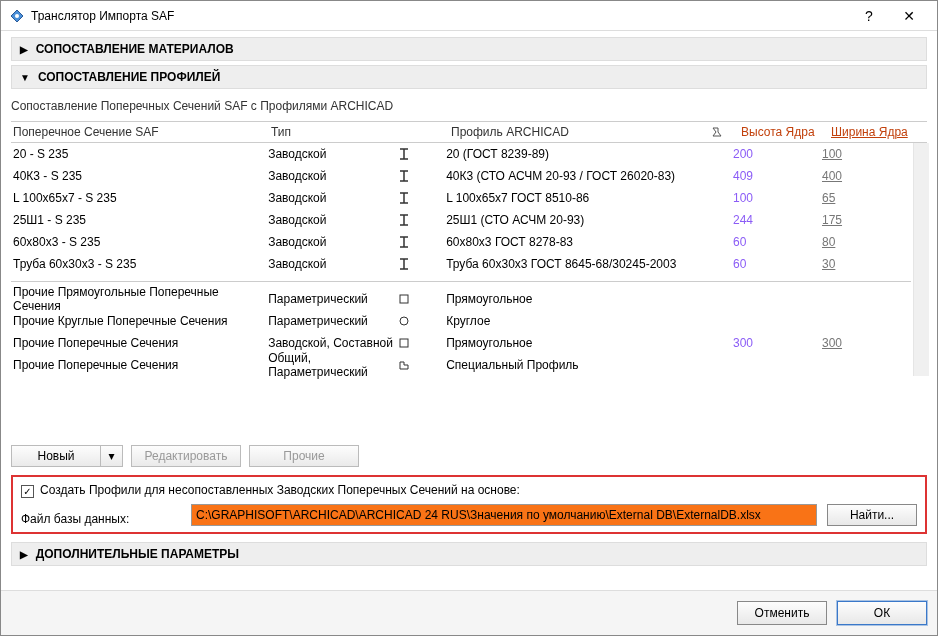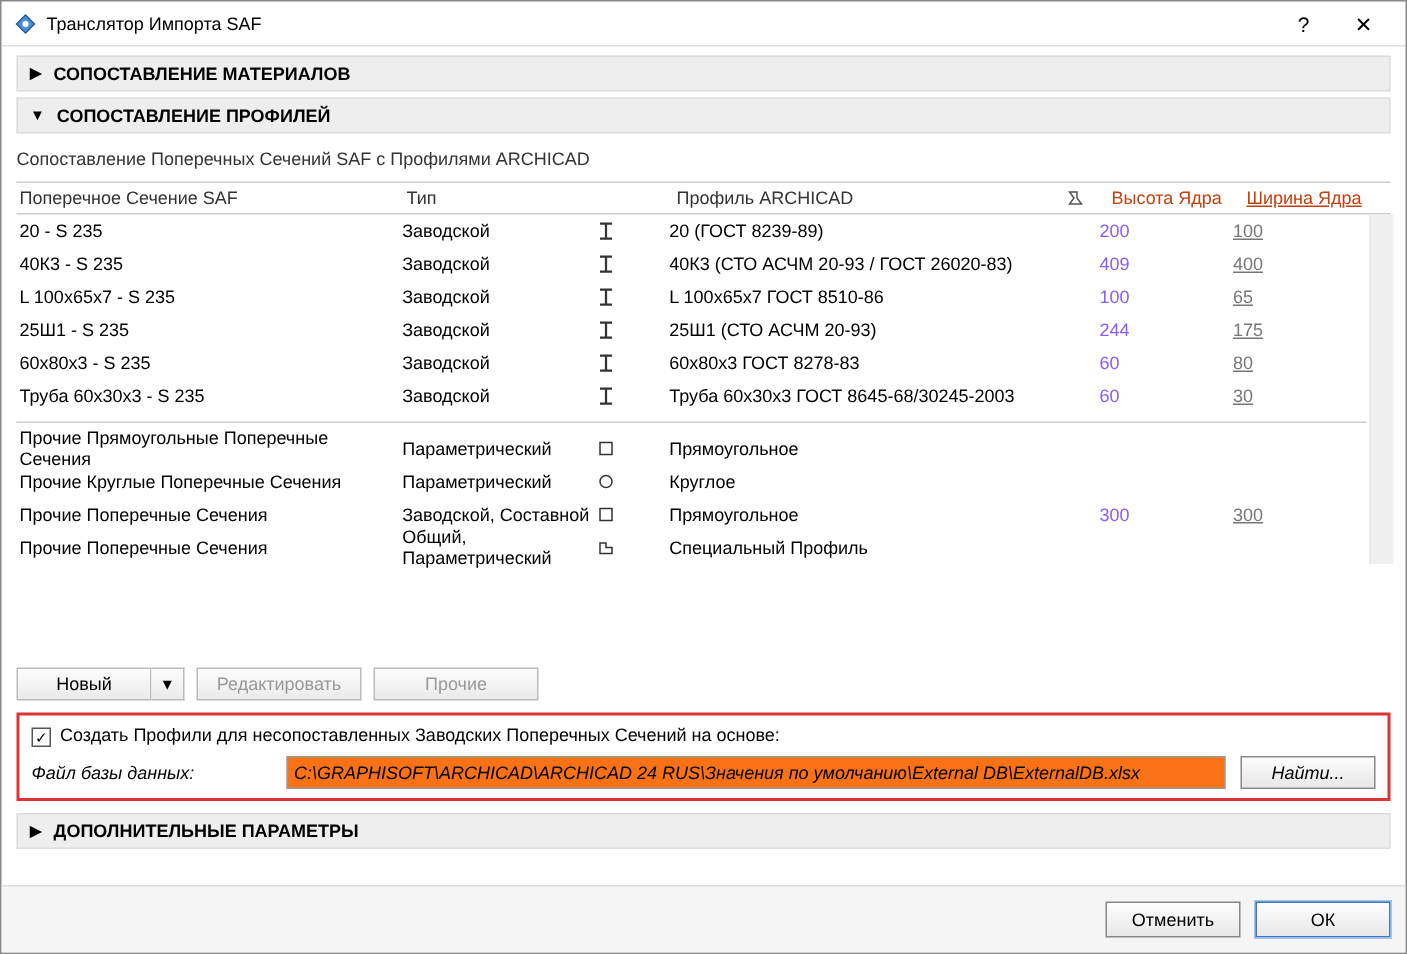--- a/index.html
+++ b/index.html
@@ -26,21 +26,21 @@
 .scroll-gutter { position: absolute; right: -2px; top: 0; bottom: 0; width: 16px; background: #f0f0f0; border-left:1px solid #e5e5e5;}
 .sep { height: 1px; background: #ccc; margin: 6px 0; }
 .spacer { flex:1; }
 .btnbar { display: flex; gap: 8px; padding: 8px 0; align-items:center;}
 .btn3 { width: 110px; height: 22px; border: 1px solid #bbb; background: linear-gradient(#fdfdfd,#eaeaea); text-align: center; line-height: 20px; }
 .btn3.split { width: 90px; }
 .btn3.sarrow { width: 22px; border-left:none;}
 .btn3.disabled { color: #999; }
 .redbox { border: 2px solid #d33; padding: 6px 8px; display:flex; flex-direction:column; gap:6px;}
 .redbox .row1 { display:flex; align-items:flex-start; gap:6px;}
-.redbox .row2 { display:flex; align-items:center; gap:10px;font-style:italic;}
+.redbox .row2 { display:flex; align-items:flex-end; gap:10px;}
 .chk { width:13px; height:13px; border:1px solid #555; display:flex; align-items:center; justify-content:center; font-size:10px; margin-top:2px;}
 .chk.checked::after { content:"✓"; }
 .path-input { flex:1; height:22px; border:1px solid #999; padding:0 4px; background:#f97316; line-height:20px; overflow:hidden; white-space:nowrap;}
 .browse { width:90px; height:22px; border:1px solid #888; background:linear-gradient(#fdfdfd,#e8e8e8); text-align:center; line-height:20px;}
 .footer { border-top: 1px solid #ddd; padding: 10px; display:flex; justify-content:flex-end; gap:10px; background: #f5f5f5; margin-top:20px;}
 .footer .fbtn { width:90px; height:24px; border:1px solid #888; background:linear-gradient(#fdfdfd,#e8e8e8); text-align:center; line-height:22px;}
 .footer .fbtn.def { border:1px solid #3a78c9; box-shadow:0 0 0 1px rgba(58,120,201,.4);}
 svg { display:block; }
 .grid-body { position: relative; padding-right: 16px; }
 .col-h.hdr, .col-w.hdr { color:#c2410c;}

